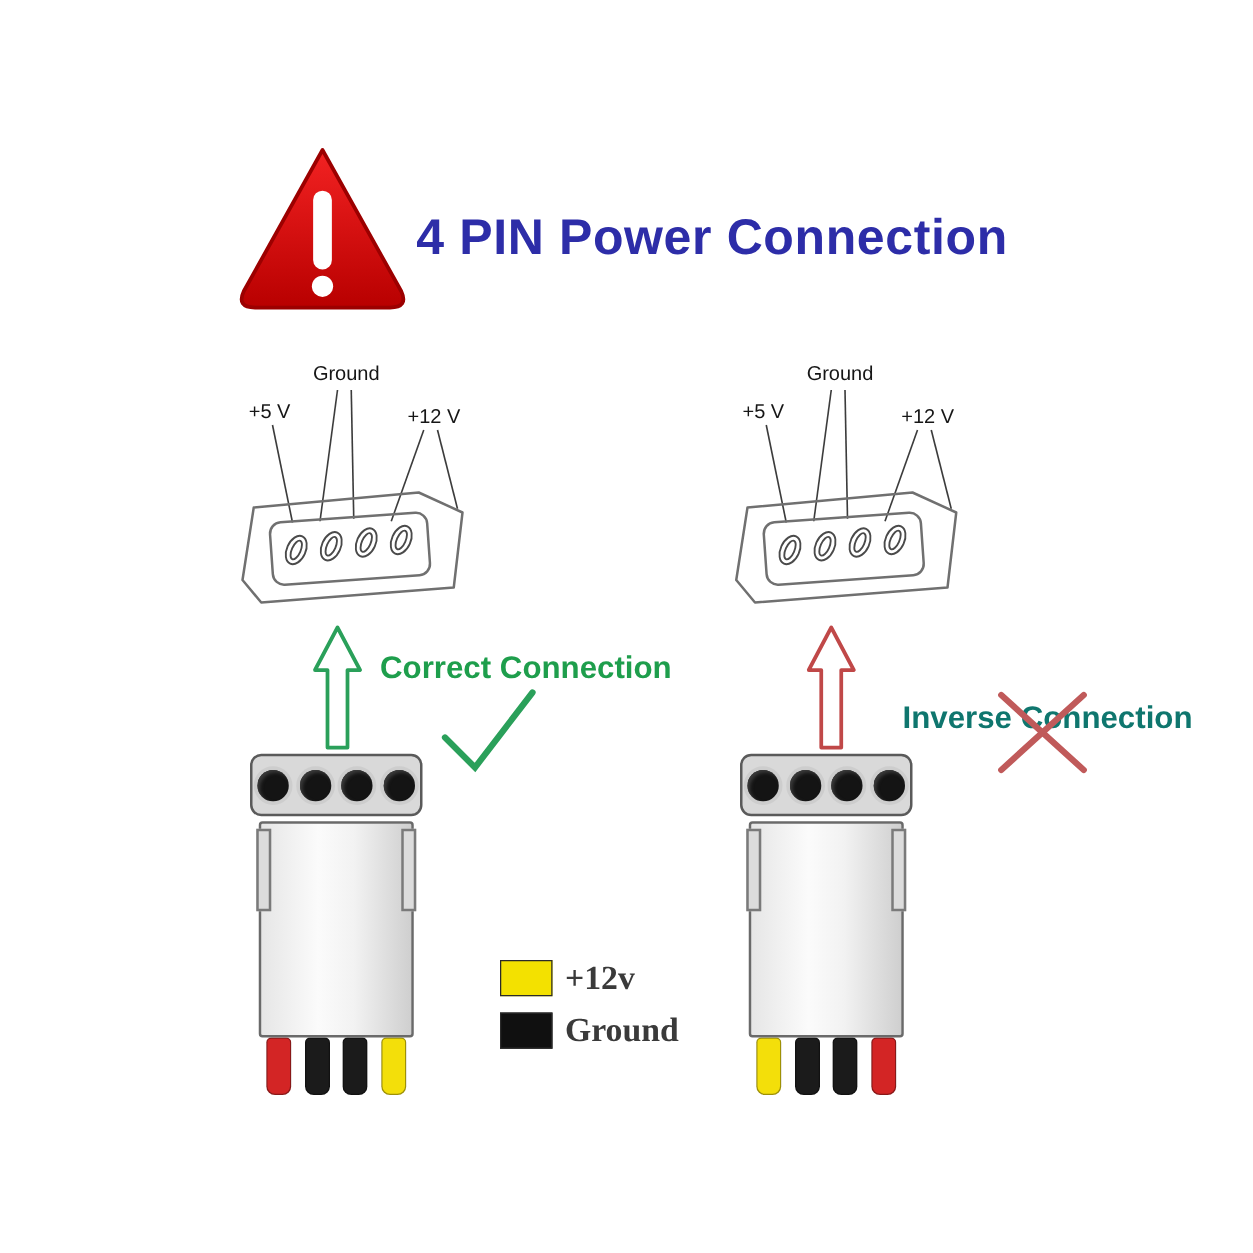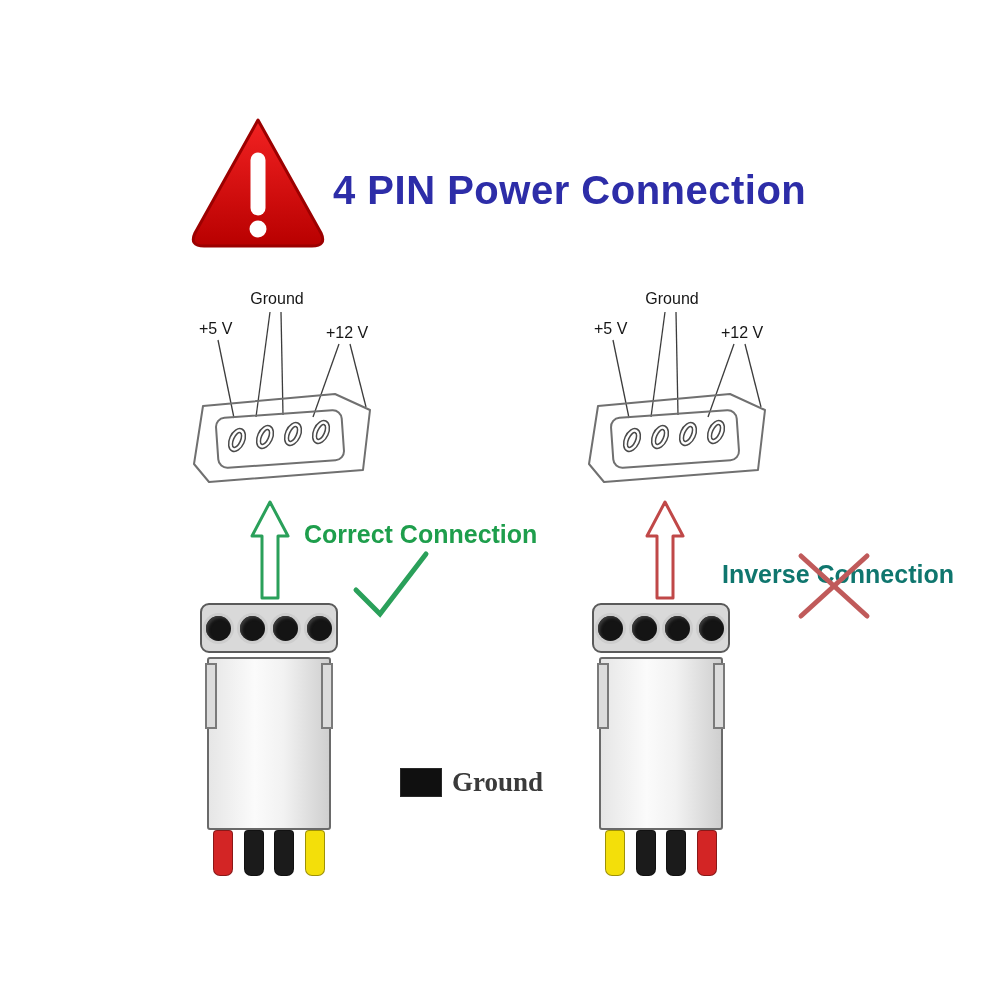--- a/index.html
+++ b/index.html
@@ -209,18 +209,22 @@
     <div class="wires" style="left:599px;top:830px;">
       <div class="wire" style="background-color: rgb(243, 223, 10);"></div>
       <div class="wire" style="background-color: rgb(27, 27, 27);"></div>
       <div class="wire" style="background-color: rgb(27, 27, 27);"></div>
       <div class="wire" style="background-color: rgb(211, 37, 37);"></div>
     </div>
   </div>
 
   <div class="legend">
     <div class="legend-row">
+      <div class="swatch" style="background-color: rgb(243, 225, 0);"></div>
+      <span class="legend-label">+12v</span>
+    </div>
+    <div class="legend-row">
       <div class="swatch" style="background-color: rgb(16, 16, 16);"></div>
       <span class="legend-label">Ground</span>
     </div>
   </div>
 
 </div>
 
 </body></html>

